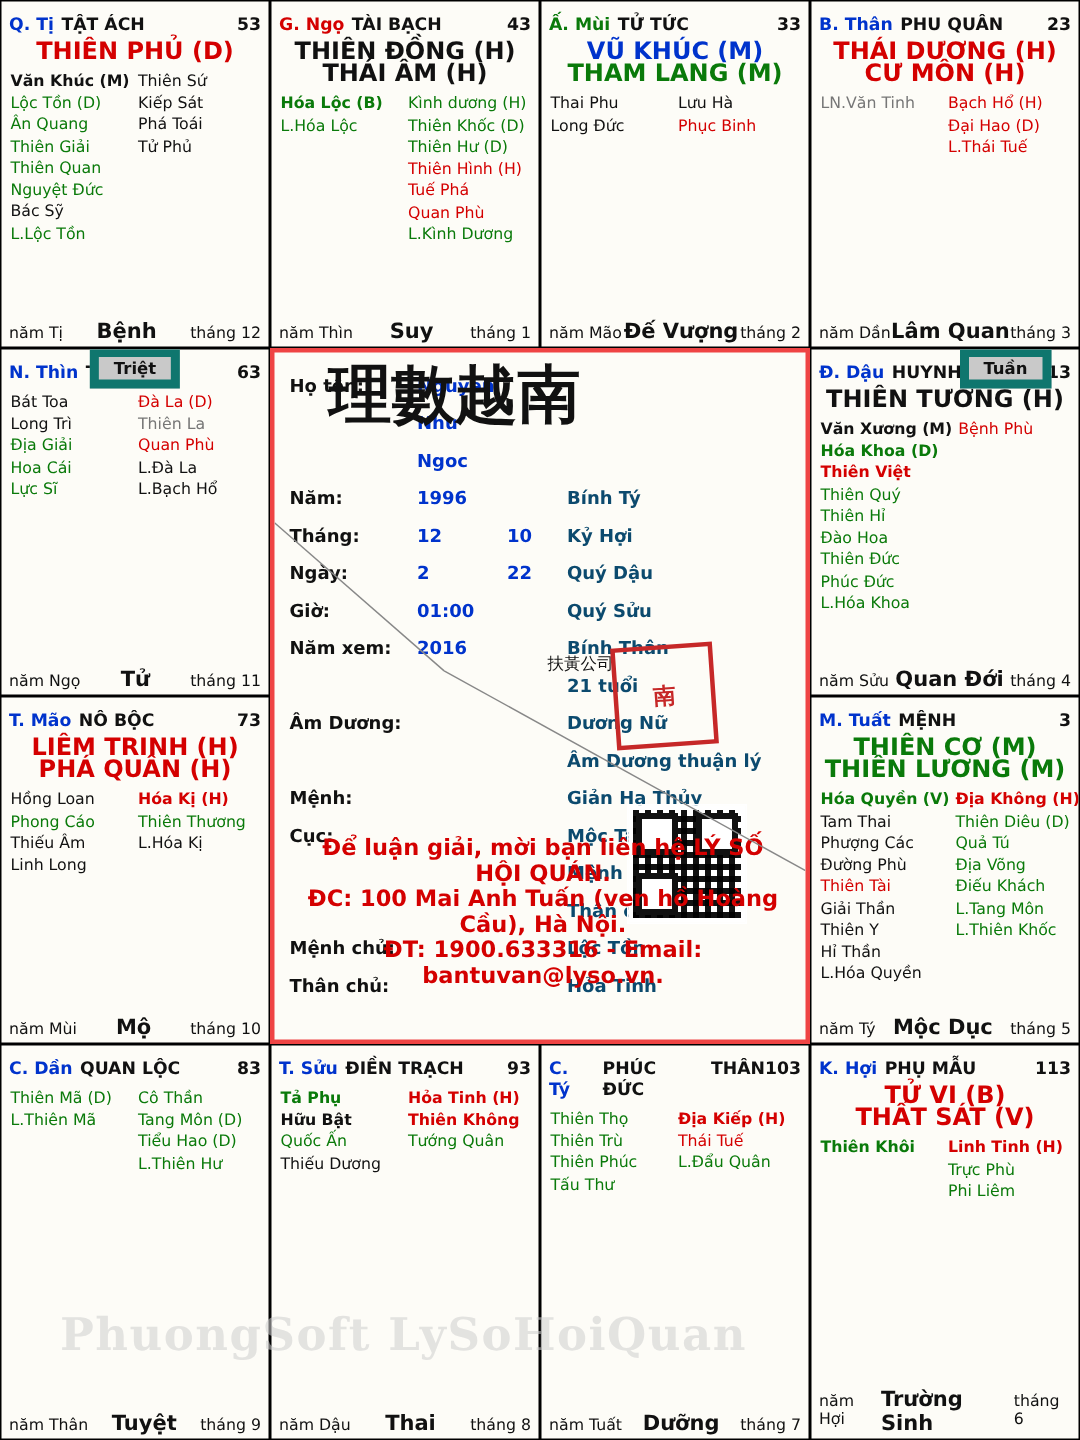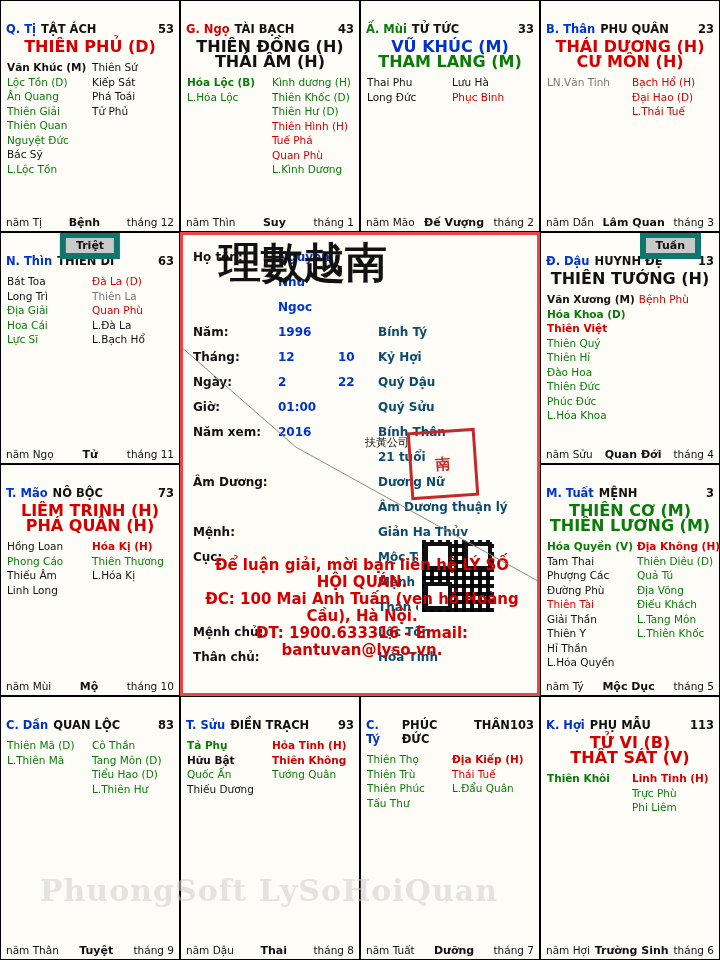--- a/index.html
+++ b/index.html
@@ -31,21 +31,21 @@
     grid-column:2 / span 2;
     grid-row:2 / span 2;
     border:3px solid #ef4444;
     box-sizing:border-box;
     position:relative;
     background:transparent;
     overflow:hidden;
   }
   .hdr{
     display:flex;justify-content:space-between;align-items:flex-start;
-    padding:21px 5px 0 5px;font-weight:bold;font-size:11.5px;
+    padding:8px 5px 0 5px;font-weight:bold;font-size:11.5px;
   }
   .hdr .pal{display:flex;gap:5px;align-items:baseline;}
   .cung{color:#0b0b0b;}
   .cung.red{color:#d40000;}
   .cung.green{color:#0a7a0a;}
   .cung.blue{color:#0033cc;}
   .palname{color:#111;font-weight:bold;}
   .num{color:#111;font-weight:bold;}
   .stars-main{
     text-align:center;font-weight:bold;font-size:16px;line-height:15px;
@@ -60,21 +60,21 @@
     display:flex;padding:6px 6px 0 6px;gap:4px;
   }
   .col{flex:1;line-height:14.5px;font-size:10.5px;}
   .col div{white-space:nowrap;}
   .b{font-weight:bold;}
   .foot{
     position:absolute;left:0;right:0;bottom:2px;
     display:flex;justify-content:space-between;align-items:baseline;
     padding:0 5px;font-size:10.5px;
   }
-  .foot .mid{font-weight:bold;font-size:11px;}
+  .foot .mid{font-weight:bold;font-size:14px;}
   
   .tag{
     position:absolute;top:-1px;left:50%;transform:translateX(-50%);
     background:#c9c9c9;border:6px solid #0f766e;
     font-weight:bold;font-size:11px;padding:1px 10px;
     z-index:5;
   }
   .tag.right{left:auto;right:18px;transform:none;}
   
   .info{

